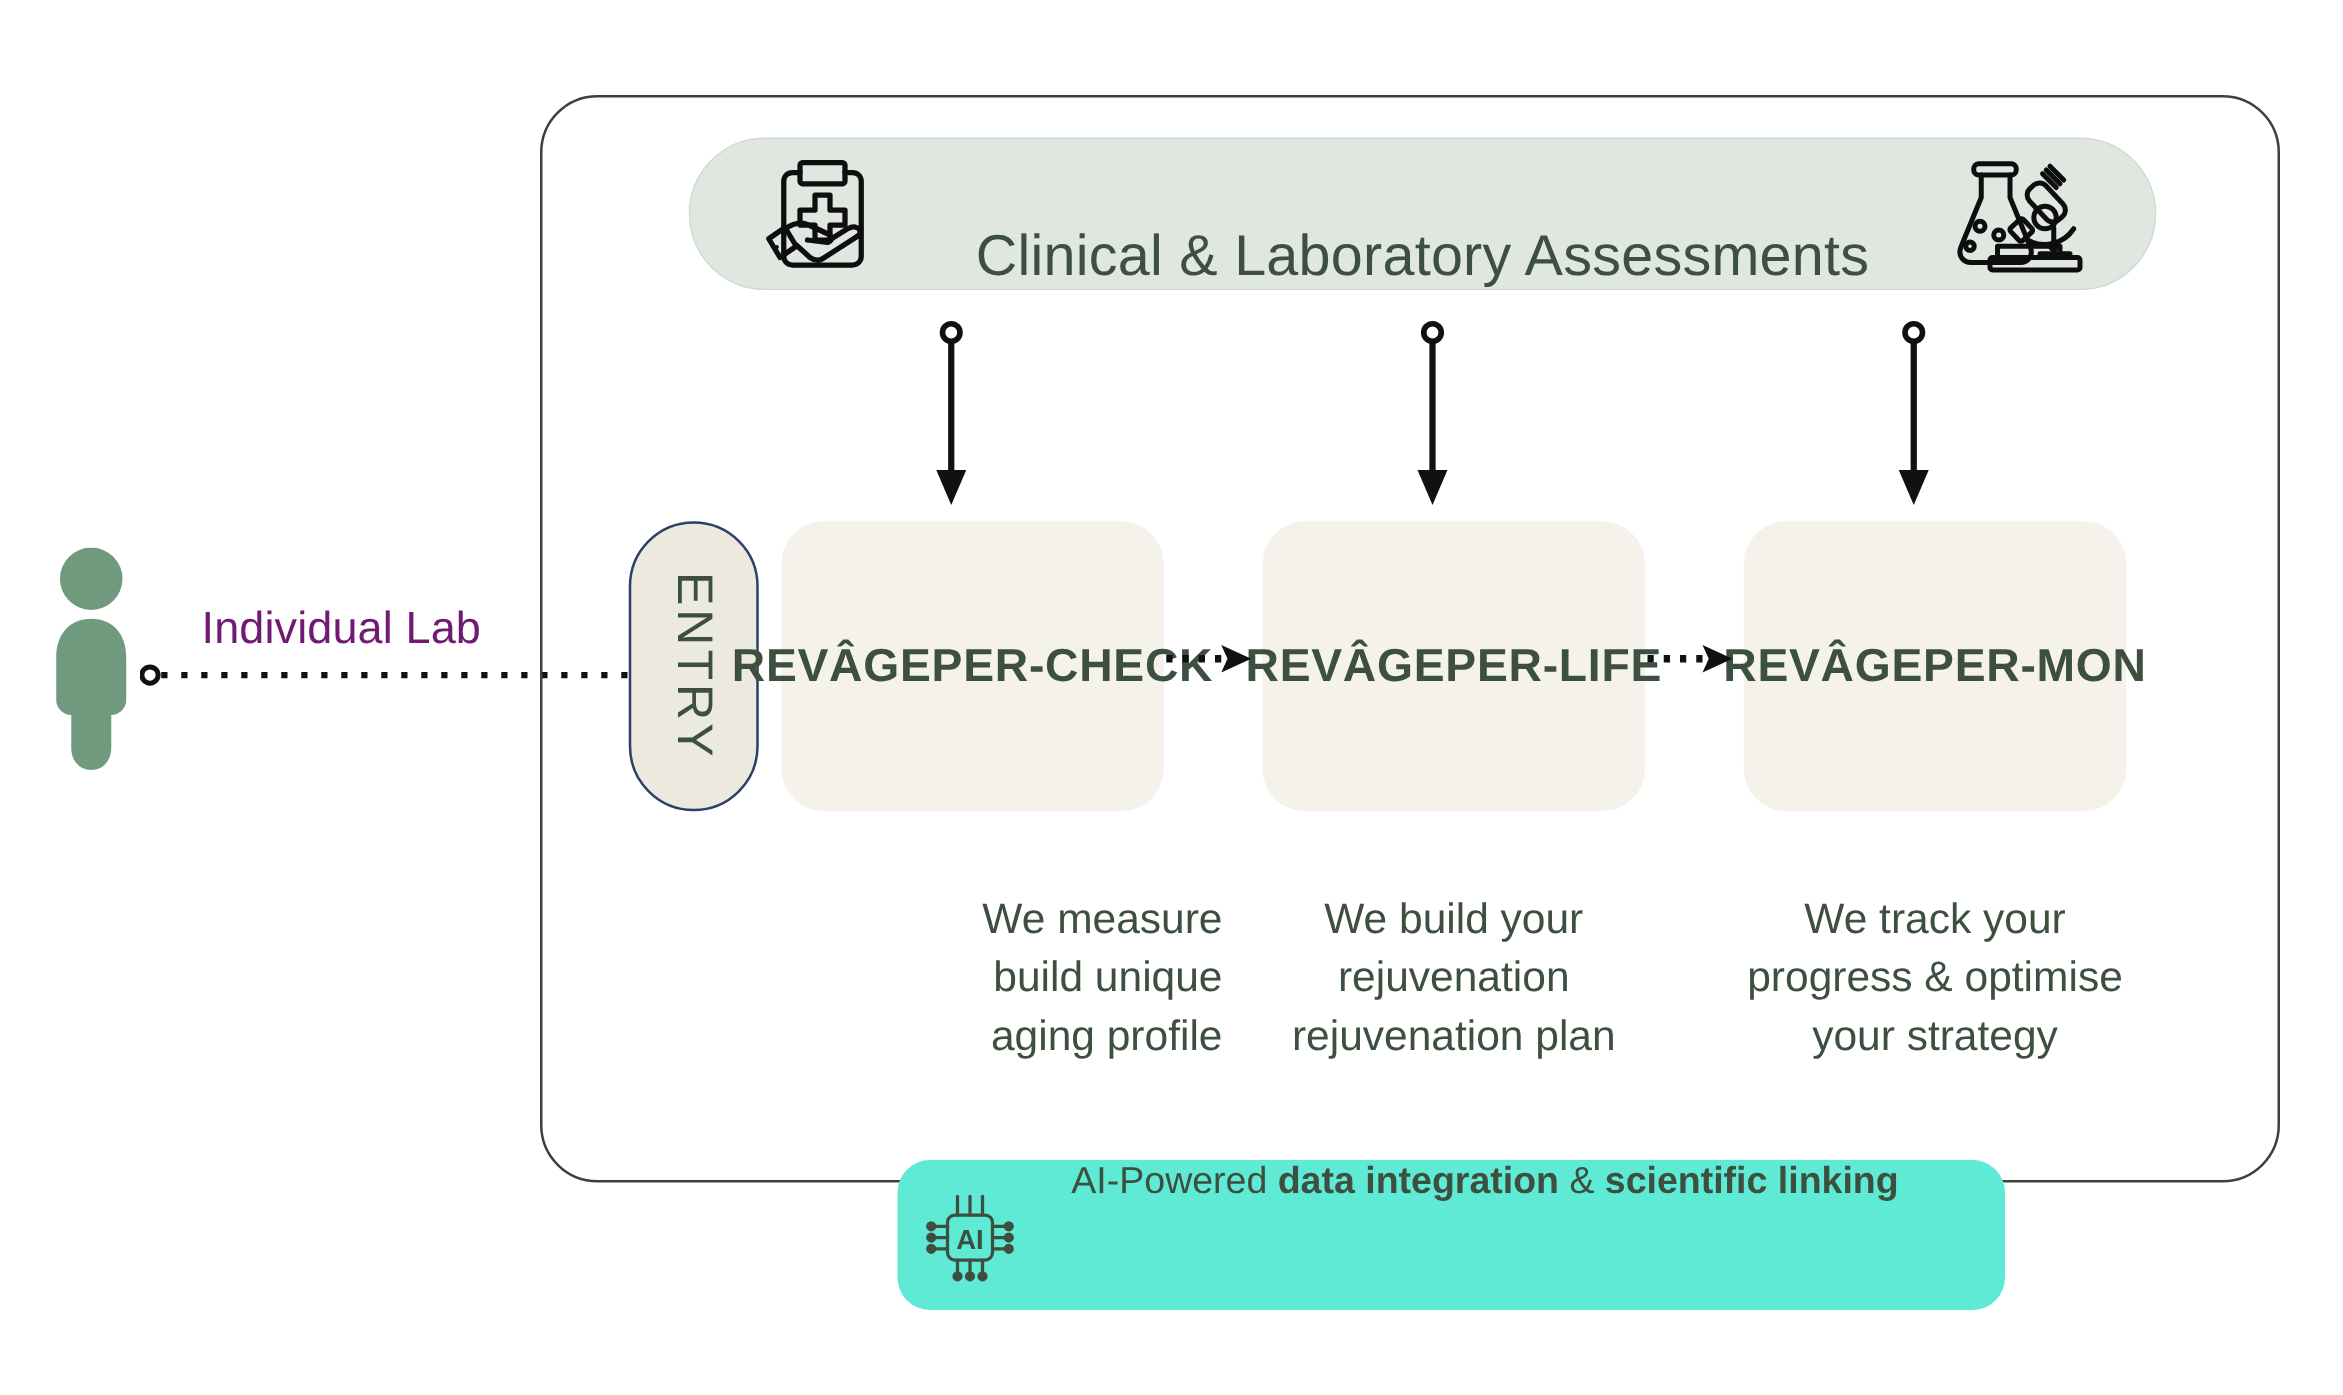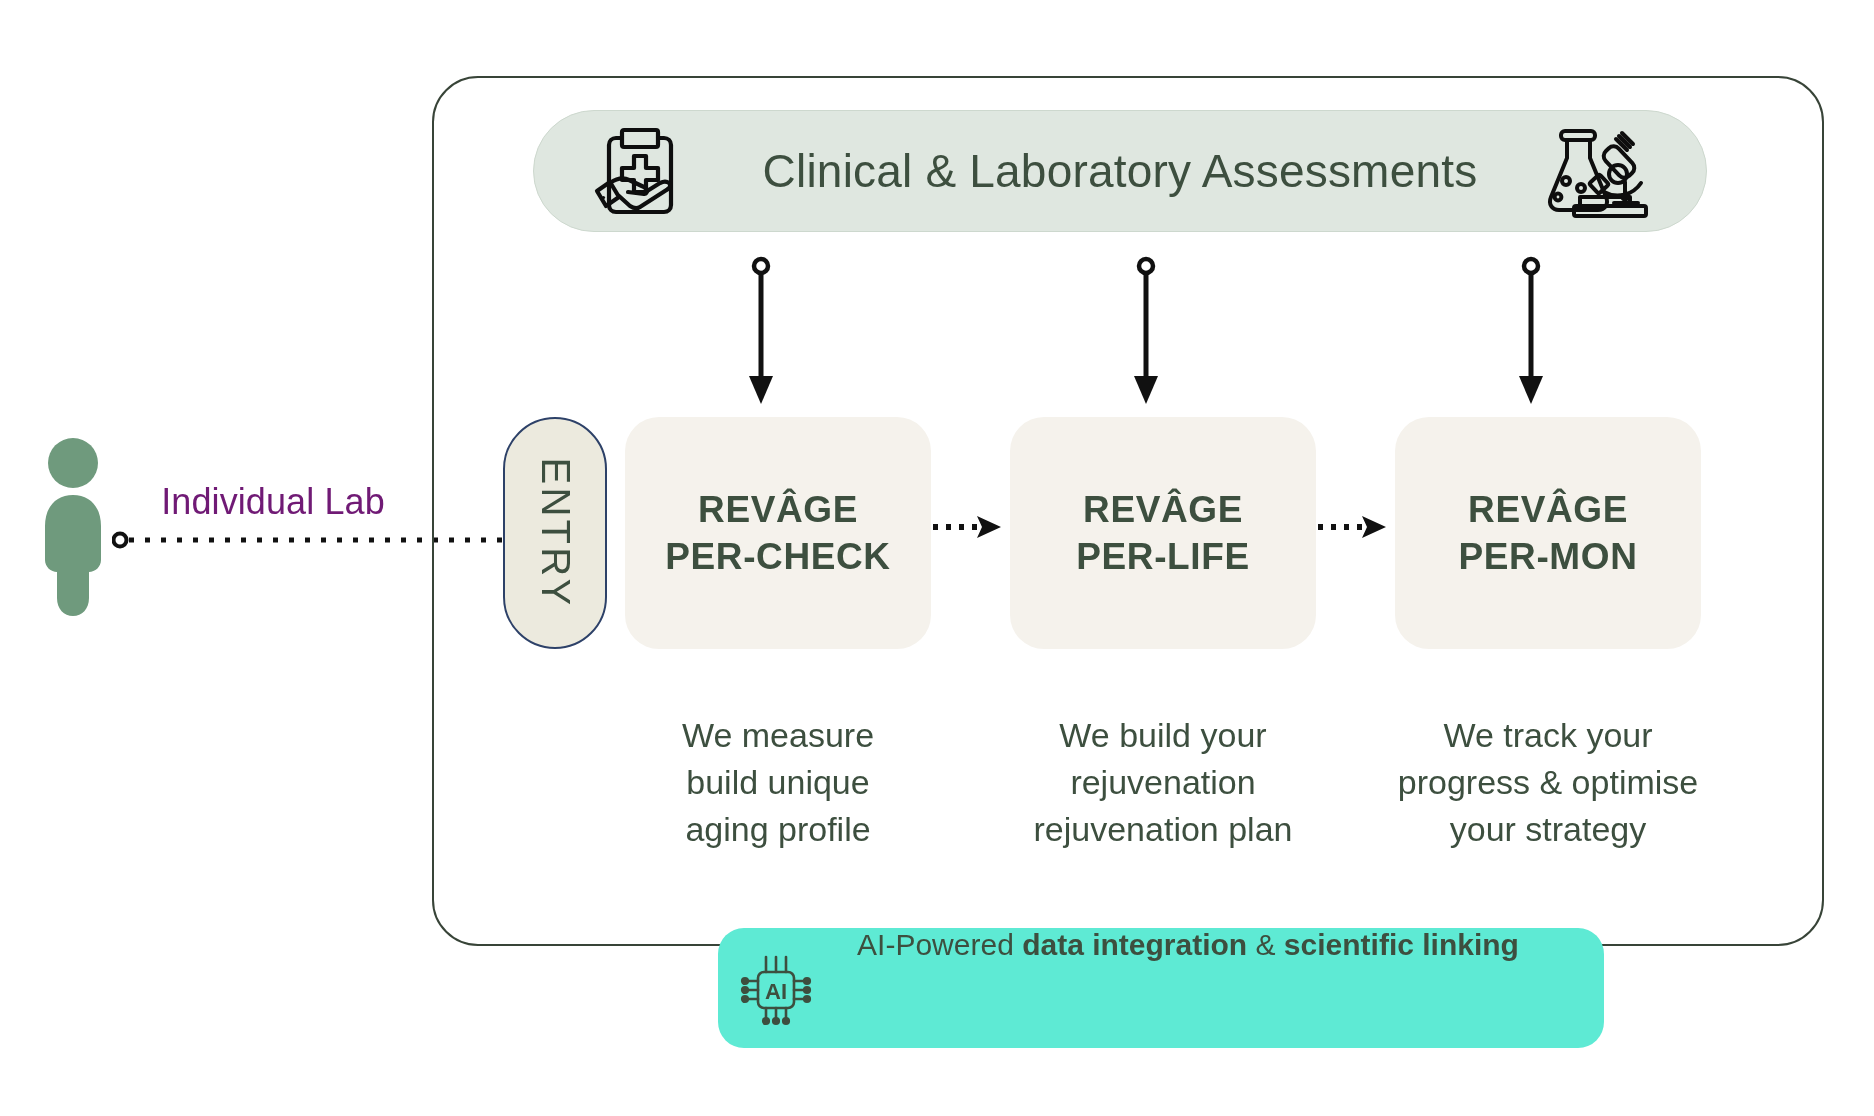--- a/index.html
+++ b/index.html
@@ -59,30 +59,30 @@
     height: 870px;
     border: 2.2px solid #384438;
     border-radius: 46px;
     box-sizing: border-box;
     background: transparent;
   }
 
   
   #assess-bar {
     position: absolute;
-    left: 533px;
+    left: 551px;
     top: 110px;
     width: 1174px;
     height: 122px;
     background: #dfe7e0;
     border: 1.5px solid #cdd8ce;
     border-radius: 61px;
     box-sizing: border-box;
     display: flex;
-    align-items: center;
+    align-items: flex-end;
     justify-content: center;
   }
   #assess-bar .bar-title {
     color: #3d4f3f;
     font-size: 46px;
     letter-spacing: 0.2px;
     white-space: nowrap;
   }
   #icon-clipboard {
     position: absolute;
@@ -130,21 +130,20 @@
   }
 
   
   .card {
     position: absolute;
     width: 306px;
     height: 232px;
     background: #f5f2ec;
     border-radius: 34px;
     display: flex;
-    flex-direction: column;
     align-items: center;
     justify-content: center;
     top: 417px;
   }
   .card .l1, .card .l2 {
     color: #3d4f3f;
     font-size: 37px;
     font-weight: bold;
     letter-spacing: 0.6px;
     line-height: 1.28;
@@ -168,21 +167,21 @@
   .caption {
     position: absolute;
     top: 712px;
     width: 400px;
     text-align: center;
     color: #3d4f3f;
     font-size: 34px;
     line-height: 1.38;
   }
   .caption .ln { display: block; white-space: nowrap; }
-  #caption-0 { left: 578px; }
+  #caption-0 { left: 578px; text-align: right; }
   #caption-1 { left: 963px; }
   #caption-2 { left: 1348px; }
 
   
   #ai-bar {
     position: absolute;
     left: 718px;
     top: 928px;
     width: 886px;
     height: 120px;

